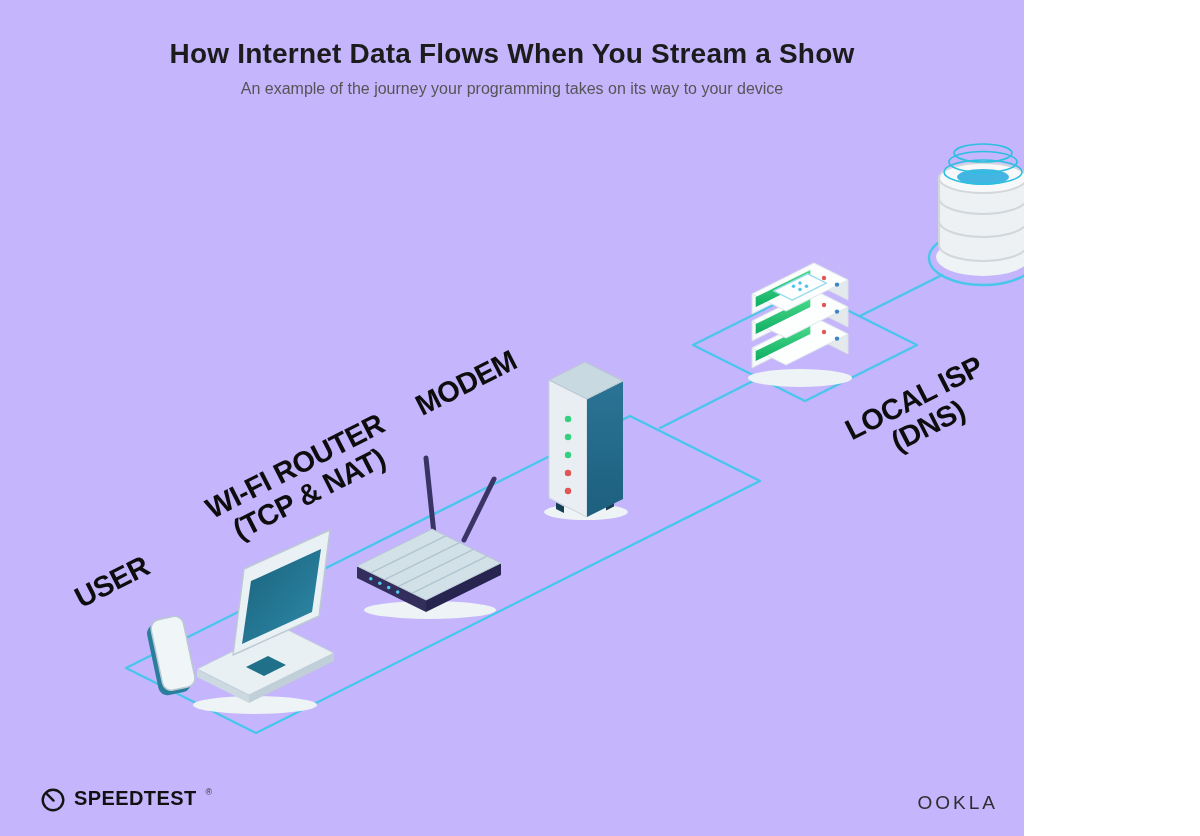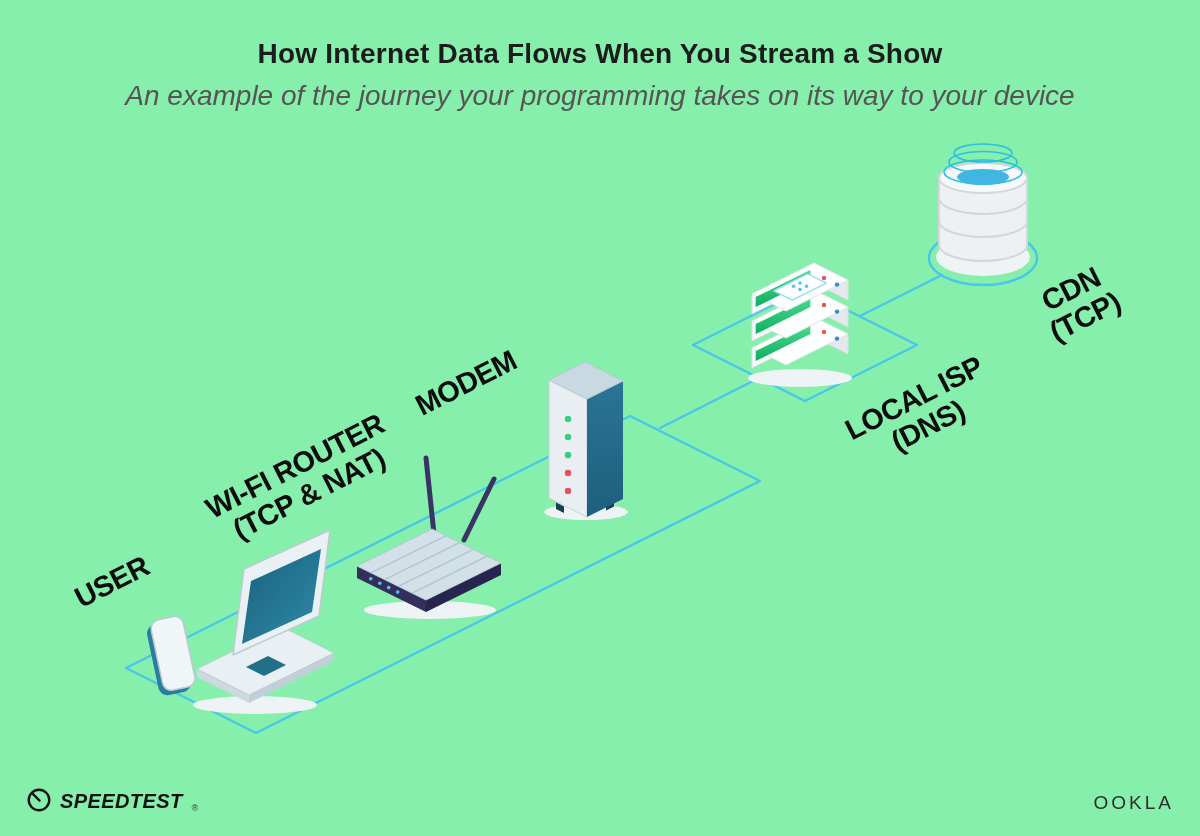--- a/index.html
+++ b/index.html
@@ -1,26 +1,26 @@
 <!DOCTYPE html>
 <html><head>
 <meta charset="utf-8">
 <style>
   html,body{margin:0;padding:0;background:#fff;}
-  .page{position:relative;width:1200px;height:836px;background:#86efac;overflow:hidden;
+  .page{position:relative;width:1024px;height:836px;background:#c4b5fd;overflow:hidden;
         font-family:"Liberation Sans",sans-serif;}
   .title{position:absolute;top:38px;left:0;width:100%;text-align:center;
          font-size:28px;font-weight:700;color:#1c1c1c;letter-spacing:.2px;}
   .subtitle{position:absolute;top:80px;left:0;width:100%;text-align:center;
-         font-size:28px;font-weight:400;color:#555;font-style:italic;}
+         font-size:16px;font-weight:400;color:#555;}
   .diagram-svg{position:absolute;left:0;top:0;}
   .node-label{position:absolute;transform:translate(-50%,-50%) rotate(-27deg);
          text-align:center;color:#0d0d0d;font-weight:700;font-size:29px;
          line-height:1.06;letter-spacing:-.5px;white-space:nowrap;}
-  .footer-left{position:absolute;left:26px;top:787px;display:flex;align-items:flex-end;gap:8px;font-style:italic;}
+  .footer-left{position:absolute;left:40px;top:787px;display:flex;align-items:flex-start;gap:8px;}
   .footer-left .brand{font-size:20px;font-weight:700;color:#111;letter-spacing:.4px;}
   .footer-left sup{font-size:9px;color:#333;margin-left:1px;}
   .footer-right{position:absolute;right:26px;top:792px;font-size:19px;font-weight:400;
          color:#2e2e2e;letter-spacing:3px;}
 </style>
 </head>
 <body>
 
 <div class="page">
 

